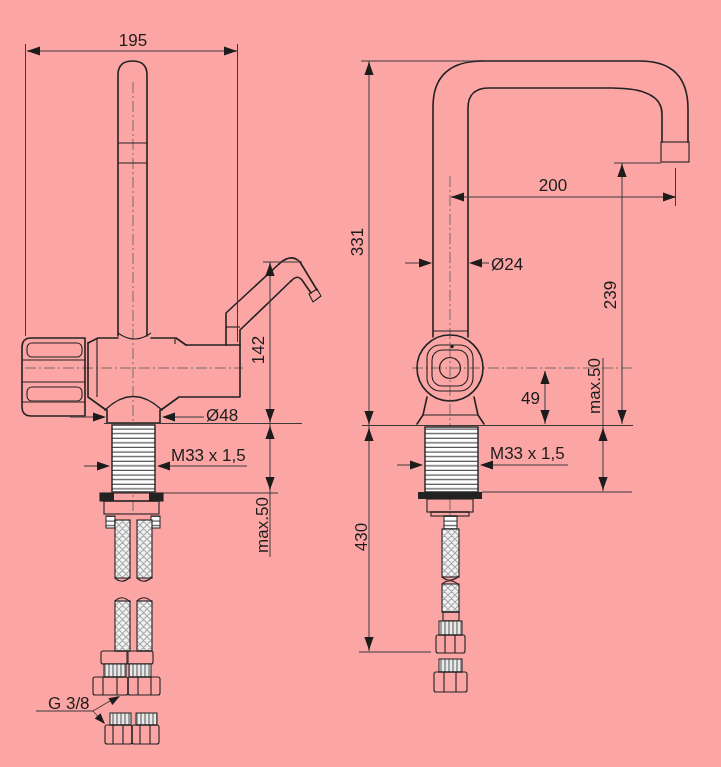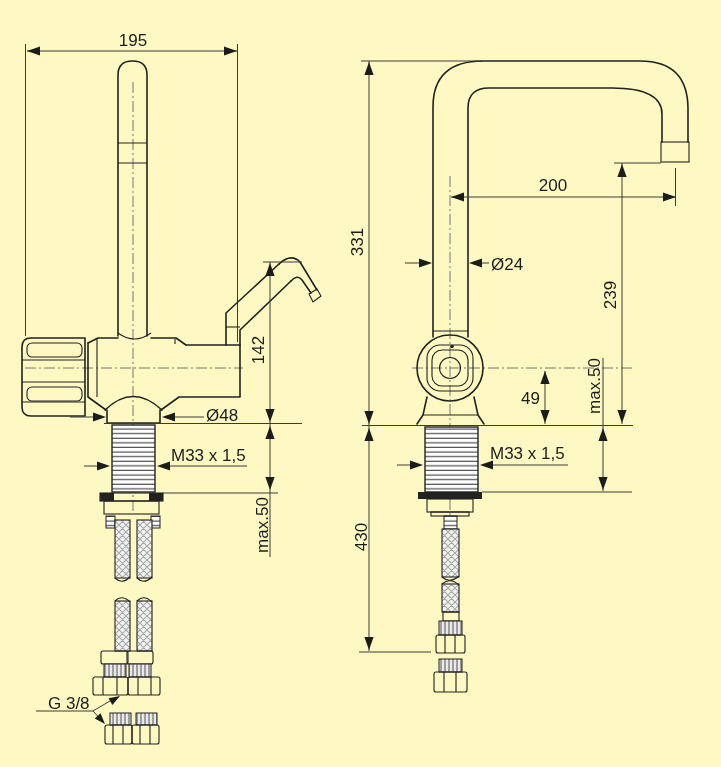--- a/index.html
+++ b/index.html
@@ -1,16 +1,16 @@
 <!DOCTYPE html>
 <html><head>
 <meta charset="utf-8">
 <style>
   html,body{margin:0;padding:0;background:#fff;}
-  .stage{position:relative;width:721px;height:767px;background:#fef9c3;overflow:hidden;
+  .stage{position:relative;width:721px;height:767px;background:#fca5a5;overflow:hidden;
          font-family:"Liberation Sans",sans-serif;}
   svg{position:absolute;inset:0;}
   text{font-family:"Liberation Sans",sans-serif;font-size:17px;fill:#1c1c1c;}
   .obj{stroke:#222;stroke-width:1.6;fill:none;stroke-linejoin:round;stroke-linecap:round;}
   .obj2{stroke:#222;stroke-width:1.1;fill:none;}
   .dim{stroke:#3a3a3a;stroke-width:1;fill:none;}
   .cl{stroke:#666;stroke-width:0.9;fill:none;stroke-dasharray:11 3 2 3;}
   .arw{fill:#1c1c1c;}
   .ink{fill:#222;}
 </style>

